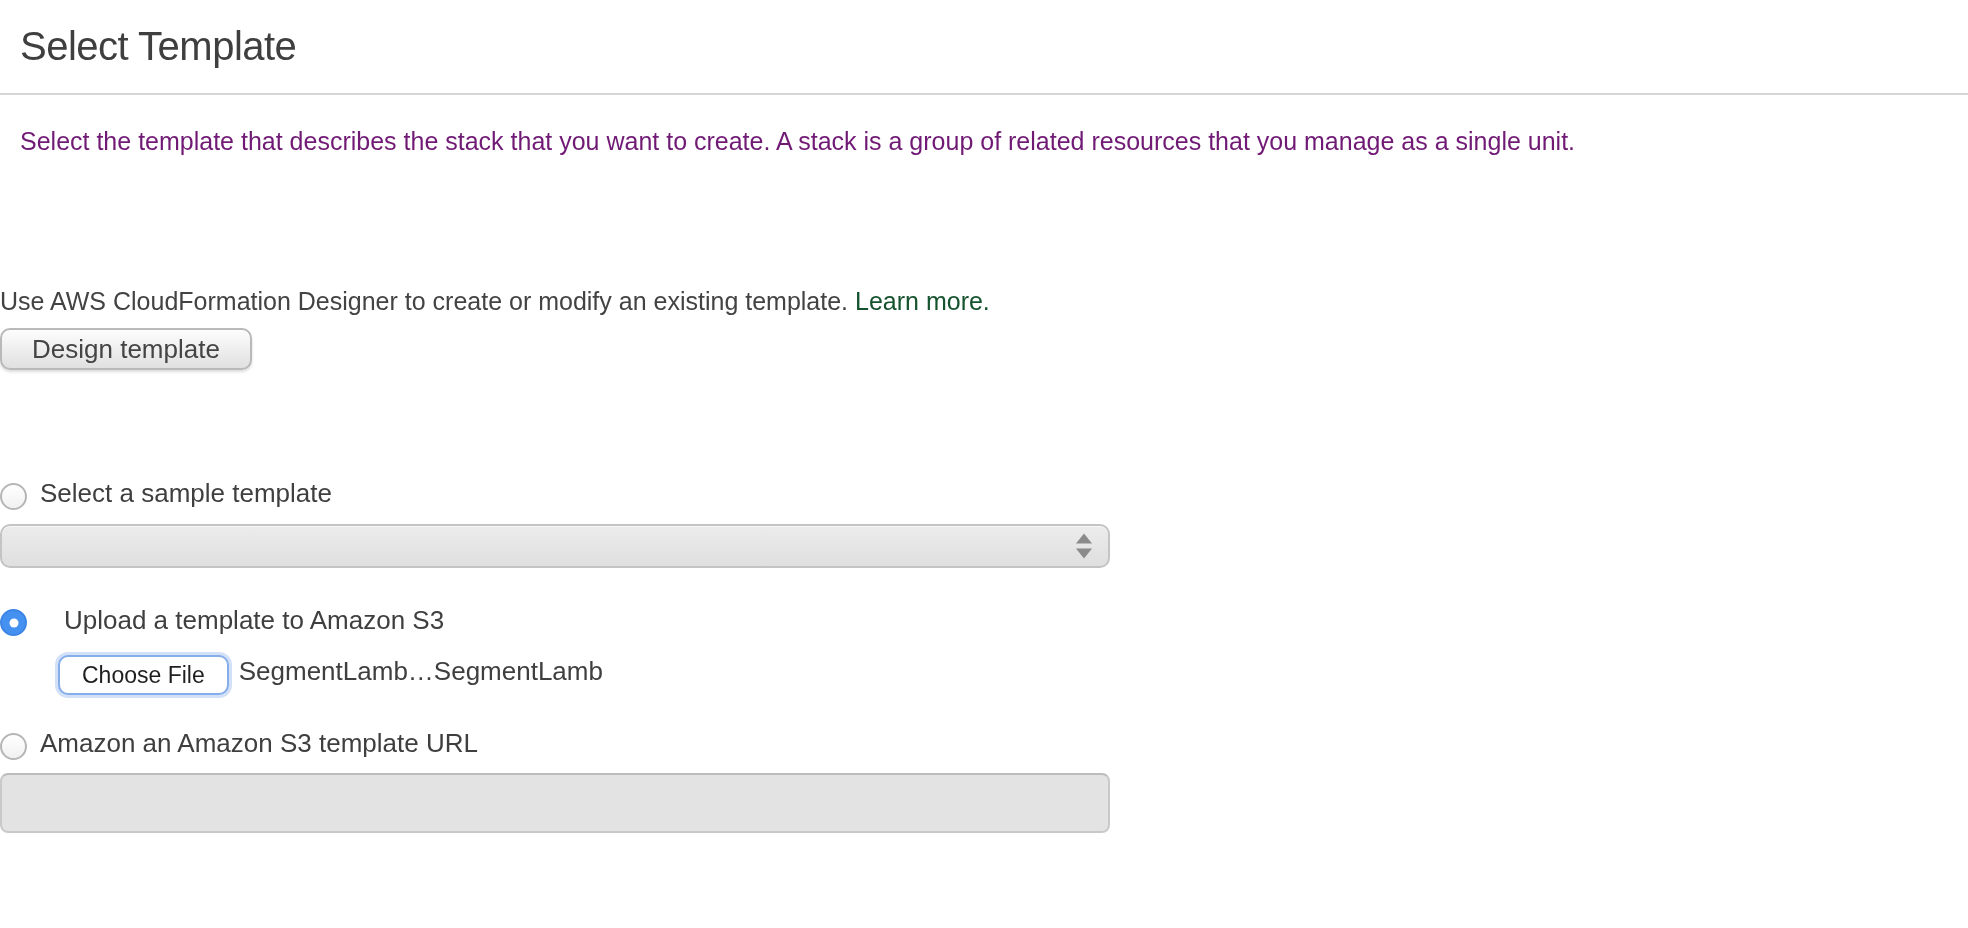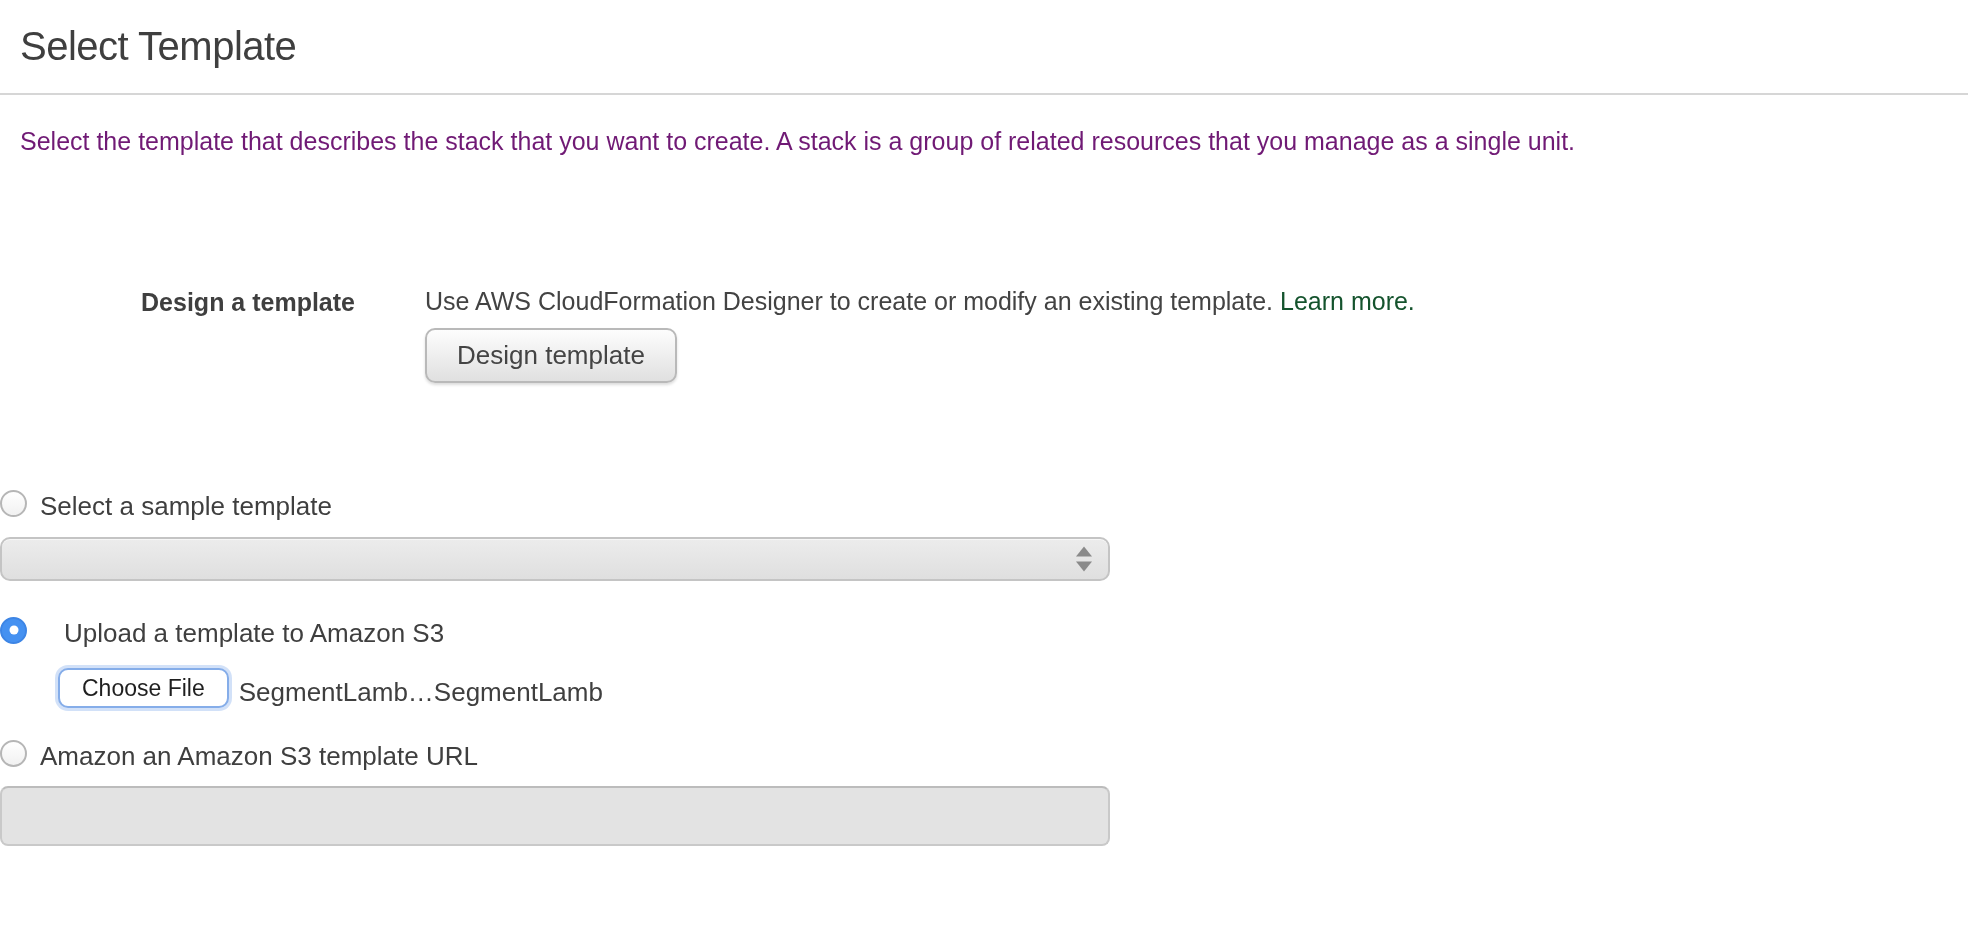--- a/index.html
+++ b/index.html
@@ -36,30 +36,30 @@
     font-size: 25px; font-weight: bold; color: #3f3f3f;
     line-height: 1.25; padding-top: 1px;
   }
   .content-col { flex: 1 1 auto; font-size: 25px; line-height: 1.25; }
 
   .desc { margin: 0; font-size: 25px; color: #434343; }
   a.learn-more { color: #14532d; text-decoration: none; cursor: pointer; }
 
   .btn-design {
     margin-top: 11px;
-    height: 55px; padding: 0 30px;
+    height: 42px; padding: 0 30px;
     font-family: "Liberation Sans", sans-serif;
     font-size: 26px; color: #444444;
     background: linear-gradient(#fdfdfd, #e0e0e0);
     border: 2px solid #b9b9b9; border-radius: 10px;
     box-shadow: 0 2px 3px rgba(0,0,0,0.14);
     cursor: pointer;
   }
 
-  .radio-row { display: flex; align-items: flex-start; cursor: pointer; }
+  .radio-row { display: flex; align-items: flex-end; cursor: pointer; }
   .radio-row.first { margin-top: 24px; }
   .radio {
     width: 27px; height: 27px; border-radius: 50%;
     background: linear-gradient(#ffffff, #f1f1f1);
     border: 2px solid #b6b6b6;
     flex: 0 0 27px; position: relative;
   }
   .radio.selected {
     background: #4591f1;
     border: 2px solid #3d85e5;
@@ -93,21 +93,21 @@
   }
   .arrow-down {
     width: 0; height: 0;
     border-left: 8px solid transparent; border-right: 8px solid transparent;
     border-top: 10px solid #8a8a8a;
   }
 
   .upload-row { margin-top: 36px; gap: 24px; }
   .file-row {
     margin-top: 19px; margin-left: 58px;
-    display: flex; align-items: flex-end;
+    display: flex; align-items: flex-start;
   }
   .btn-choose-file {
     height: 40px; padding: 0 22px;
     font-family: "Liberation Sans", sans-serif;
     font-size: 23px; color: #1f1f1f;
     background: #ffffff;
     border: 2px solid #85ade9; border-radius: 10px;
     box-shadow: 0 0 0 3px rgba(125,170,235,0.35);
     cursor: pointer;
   }
@@ -131,21 +131,20 @@
 
 <div class="page">
 
   <h1 class="page-title">Select Template</h1>
   <hr class="divider">
   <p class="page-description">Select the template that describes the stack that you want to create. A stack is a group of related resources that you manage as a single unit.</p>
 
   <div class="form">
 
     <div class="form-row">
-      <div class="label-col">Design a template</div>
       <div class="content-col">
         <p class="desc"><span>Use AWS CloudFormation Designer to create or modify an existing template.</span>
           <a class="learn-more" href="#">Learn more.</a>
         </p>
         <div>
           <button class="btn-design">Design template</button>
         </div>
       </div>
     </div>
 

